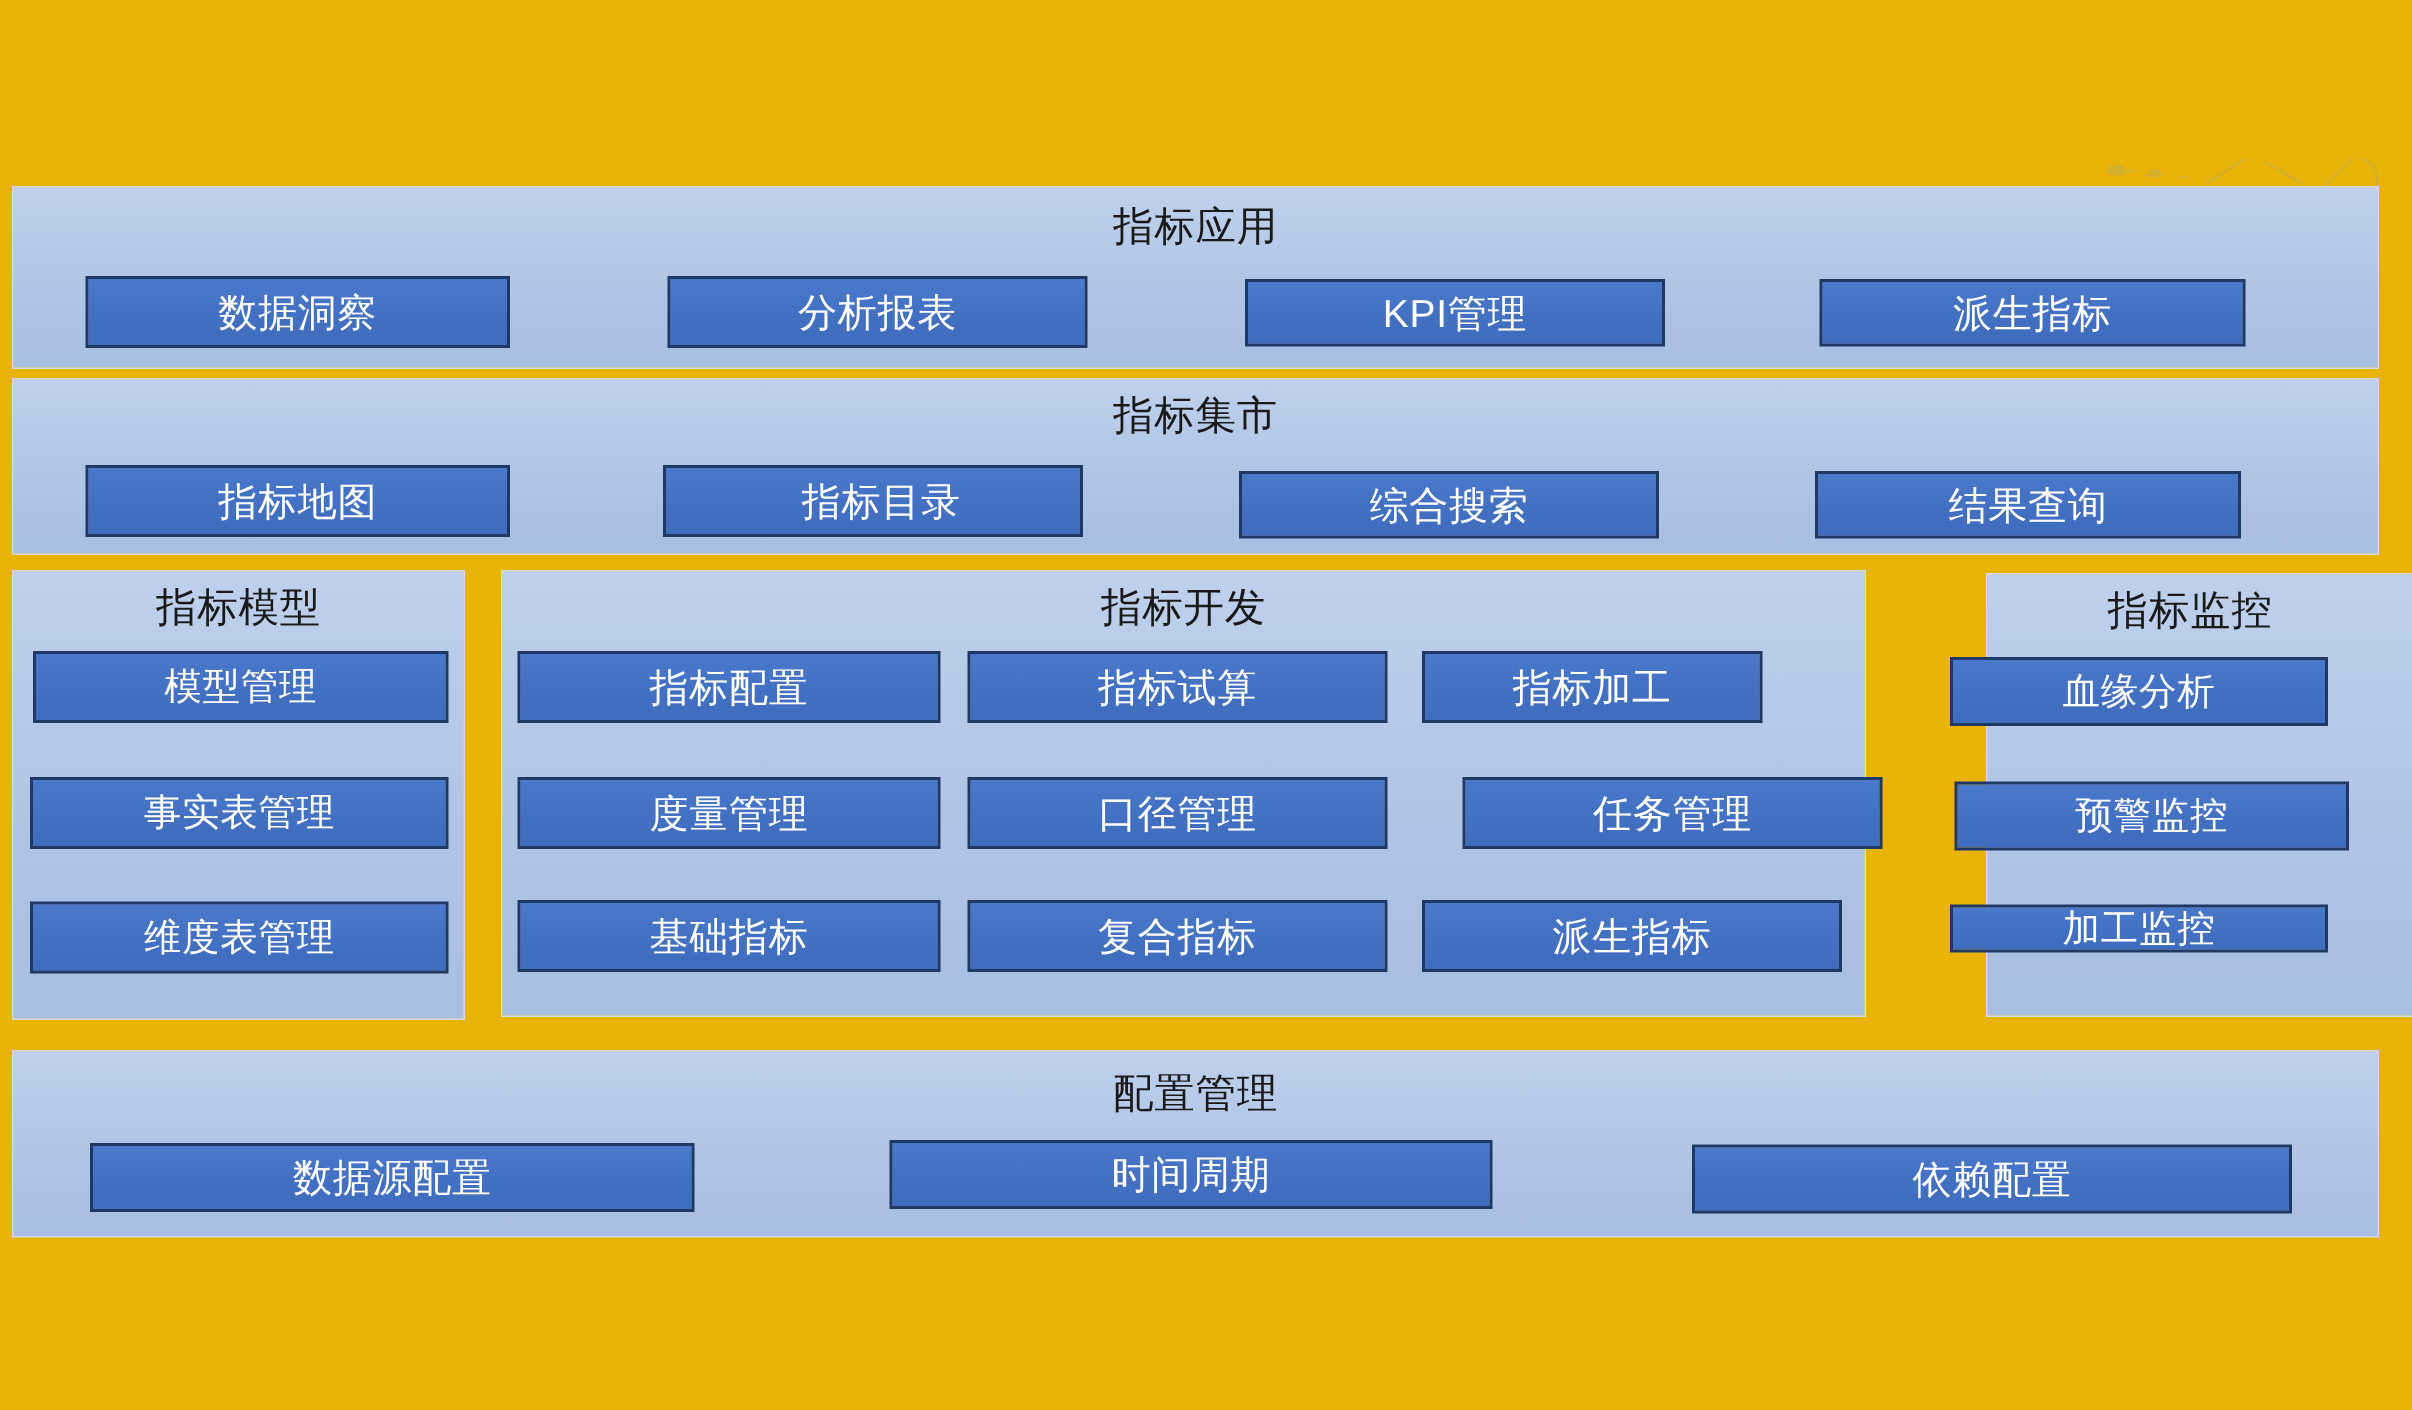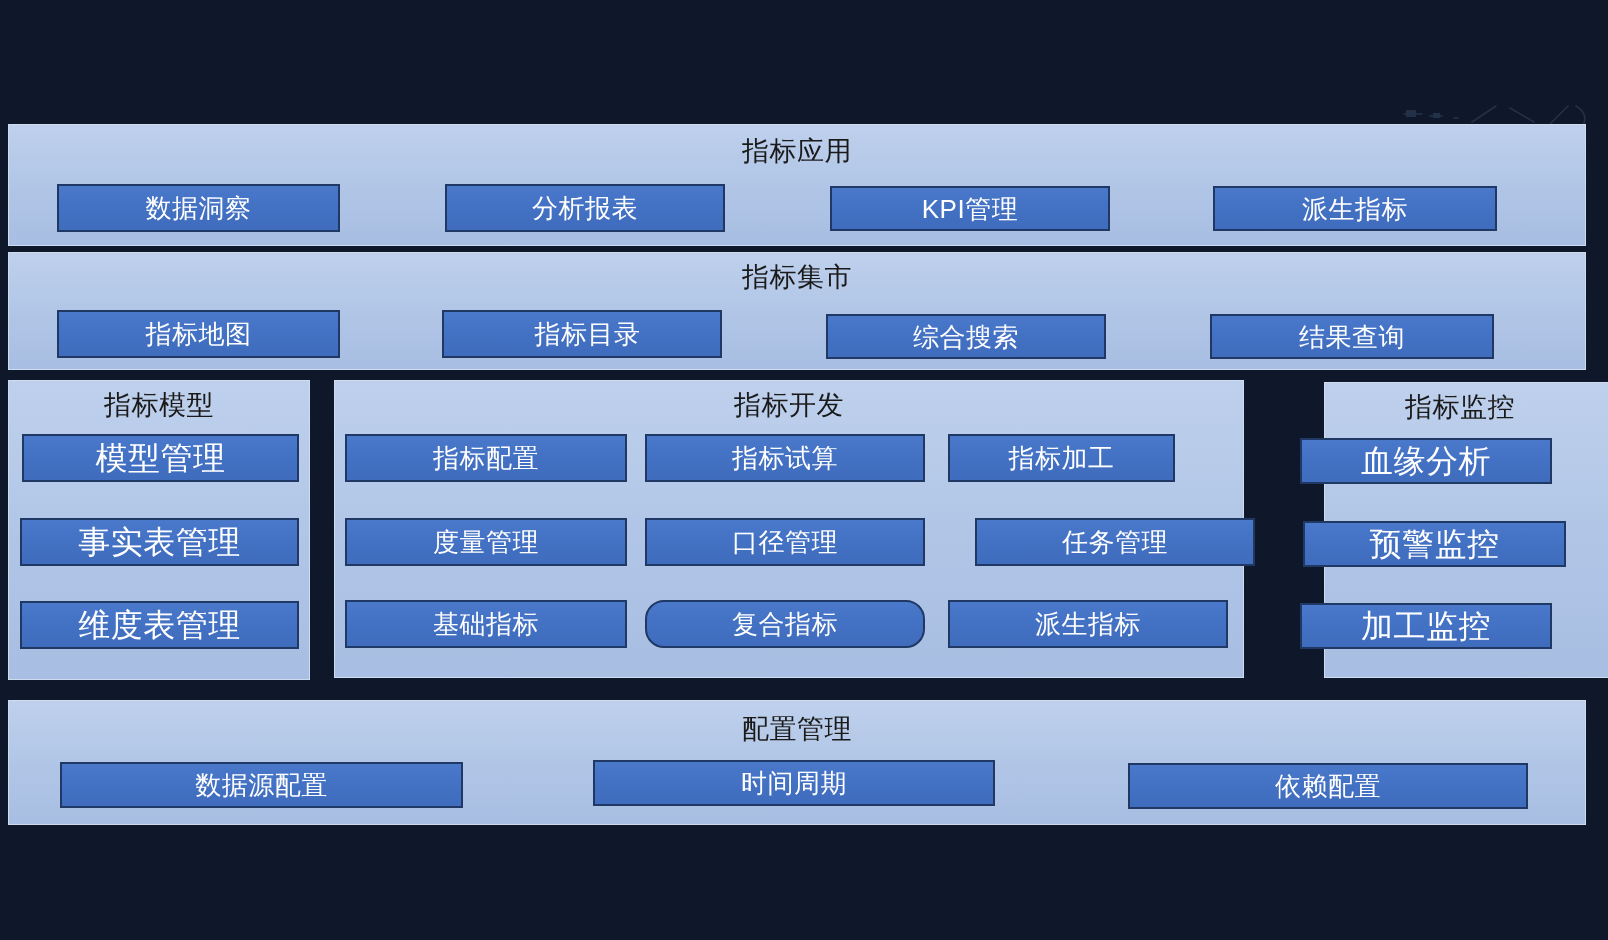--- a/index.html
+++ b/index.html
@@ -8,21 +8,21 @@
     padding: 0;
     background: #ffffff;
   }
   body {
     font-family: "Liberation Sans", "DejaVu Sans", sans-serif;
   }
   #stage {
     position: relative;
     width: 1608px;
     height: 940px;
-    background: #0f172a;
+    background: #eab308;
     overflow: hidden;
   }
 
   
   .watermark {
     position: absolute;
     left: 1400px;
     top: 100px;
     width: 200px;
     height: 36px;
@@ -60,21 +60,21 @@
     font-size: 26px;
     line-height: 1;
     display: flex;
     align-items: center;
     justify-content: center;
     text-align: center;
     white-space: nowrap;
     letter-spacing: 0.5px;
     cursor: default;
   }
-  .btn.small { font-size: 32px; }
+  .btn.small { font-size: 25px; }
 </style>
 </head>
 <body>
 
 <div id="stage">
 
   <div class="watermark">
     <svg width="200" height="36" viewBox="0 0 200 36" xmlns="http://www.w3.org/2000/svg">
       <g stroke="#7ba3cf" stroke-width="1.6" fill="none" stroke-linecap="round">
         <path d="M4 14 L22 14"></path>
@@ -118,29 +118,29 @@
   <div class="panel" style="left:334px; top:380px; width:910px; height:298px;">
     <div class="panel-title" style="top:8px;">指标开发</div>
   </div>
   <div class="btn" style="left:345px; top:434px; width:282px; height:48px;">指标配置</div>
   <div class="btn" style="left:645px; top:434px; width:280px; height:48px;">指标试算</div>
   <div class="btn" style="left:948px; top:434px; width:227px; height:48px;">指标加工</div>
   <div class="btn" style="left:345px; top:518px; width:282px; height:48px;">度量管理</div>
   <div class="btn" style="left:645px; top:518px; width:280px; height:48px;">口径管理</div>
   <div class="btn" style="left:948px; top:518px; width:280px; height:48px;margin-left:27px;">任务管理</div>
   <div class="btn" style="left:345px; top:600px; width:282px; height:48px;">基础指标</div>
-  <div class="btn" style="left:645px; top:600px; width:280px; height:48px;border-radius:19px;">复合指标</div>
+  <div class="btn" style="left:645px; top:600px; width:280px; height:48px;">复合指标</div>
   <div class="btn" style="left:948px; top:600px; width:280px; height:48px;">派生指标</div>
 
   <div class="panel" style="left:1324px; top:382px; width:300px; height:296px;">
     <div class="panel-title" style="top:8px; right:28px; left:0;">指标监控</div>
   </div>
   <div class="btn small" style="left:1300px; top:438px; width:252px; height:46px;">血缘分析</div>
   <div class="btn small" style="left:1303px; top:521px; width:263px; height:46px;">预警监控</div>
-  <div class="btn small" style="left:1300px; top:603px; width:252px; height:46px;">加工监控</div>
+  <div class="btn small" style="left:1300px; top:603px; width:252px; height:32px;">加工监控</div>
 
   <div class="panel" style="left:8px; top:700px; width:1578px; height:125px;">
     <div class="panel-title" style="top:12px;">配置管理</div>
   </div>
   <div class="btn" style="left:60px; top:762px; width:403px; height:46px;">数据源配置</div>
   <div class="btn" style="left:593px; top:760px; width:402px; height:46px;">时间周期</div>
   <div class="btn" style="left:1128px; top:763px; width:400px; height:46px;">依赖配置</div>
 
 </div>
 

